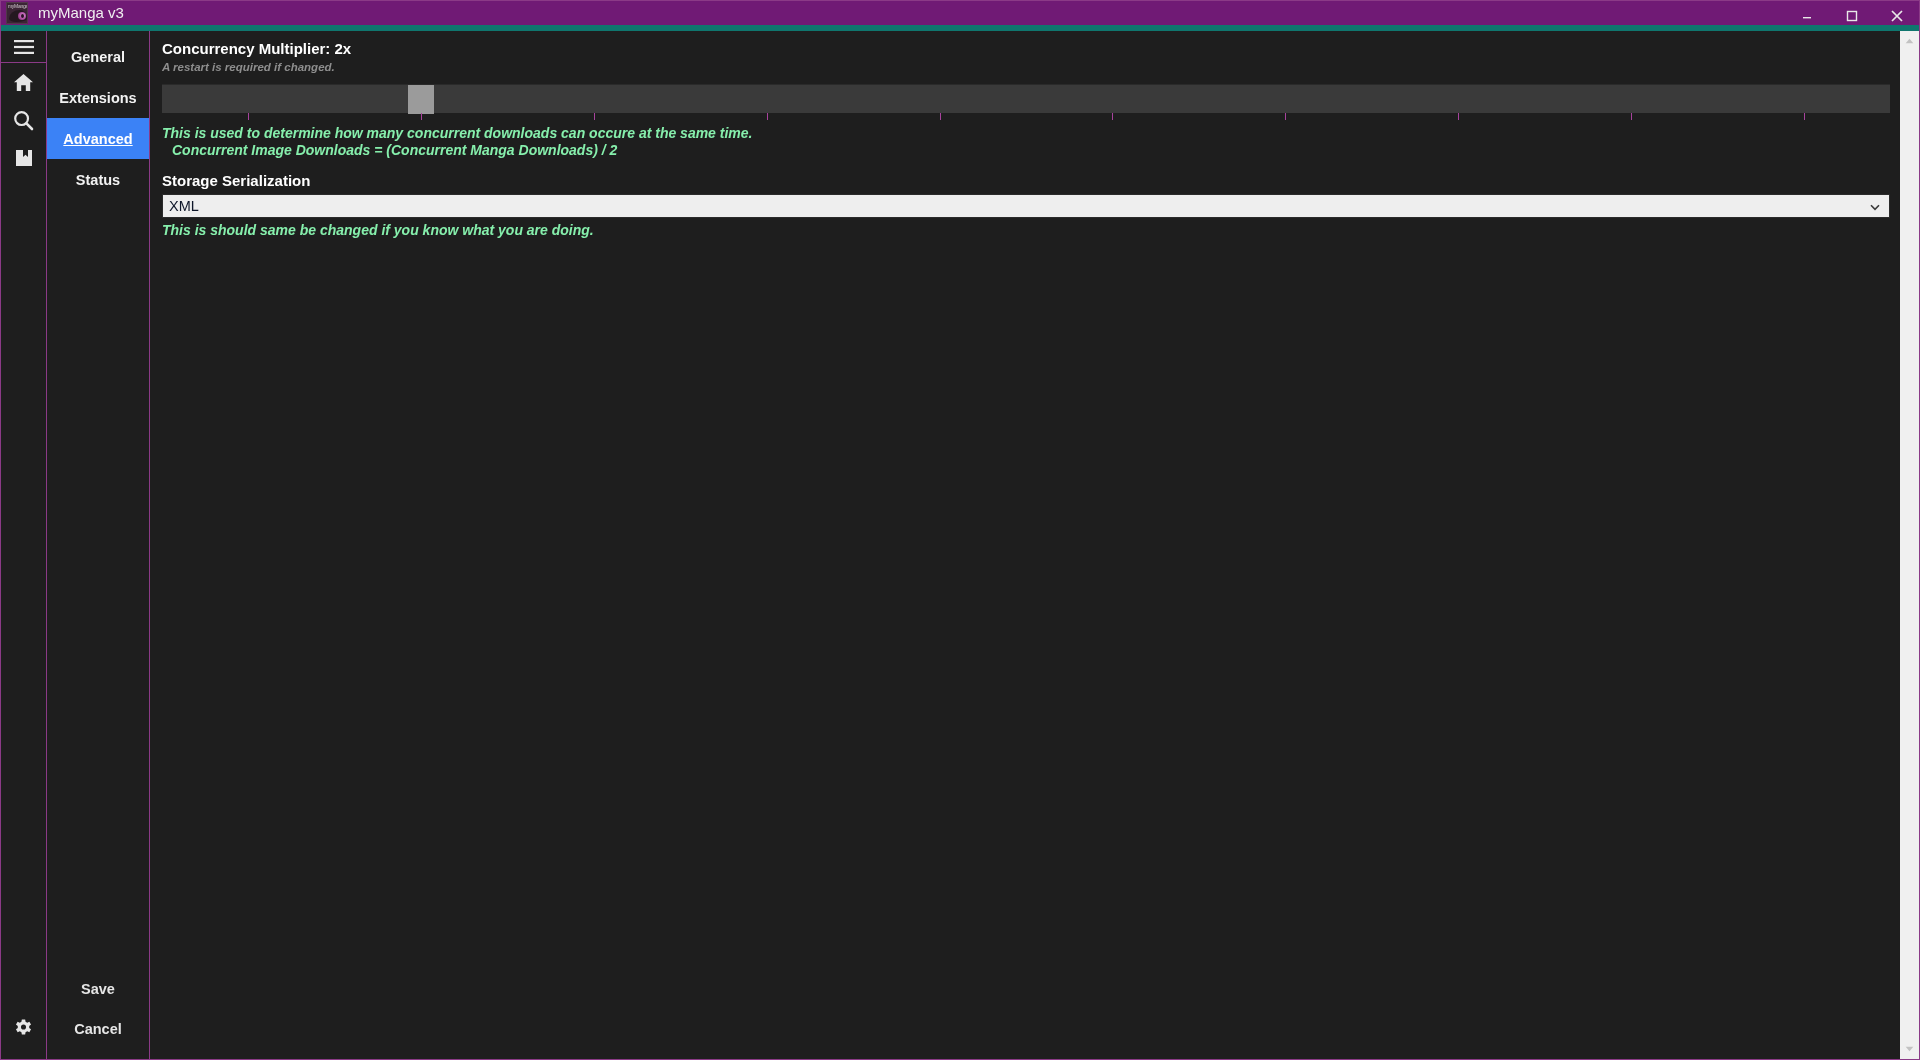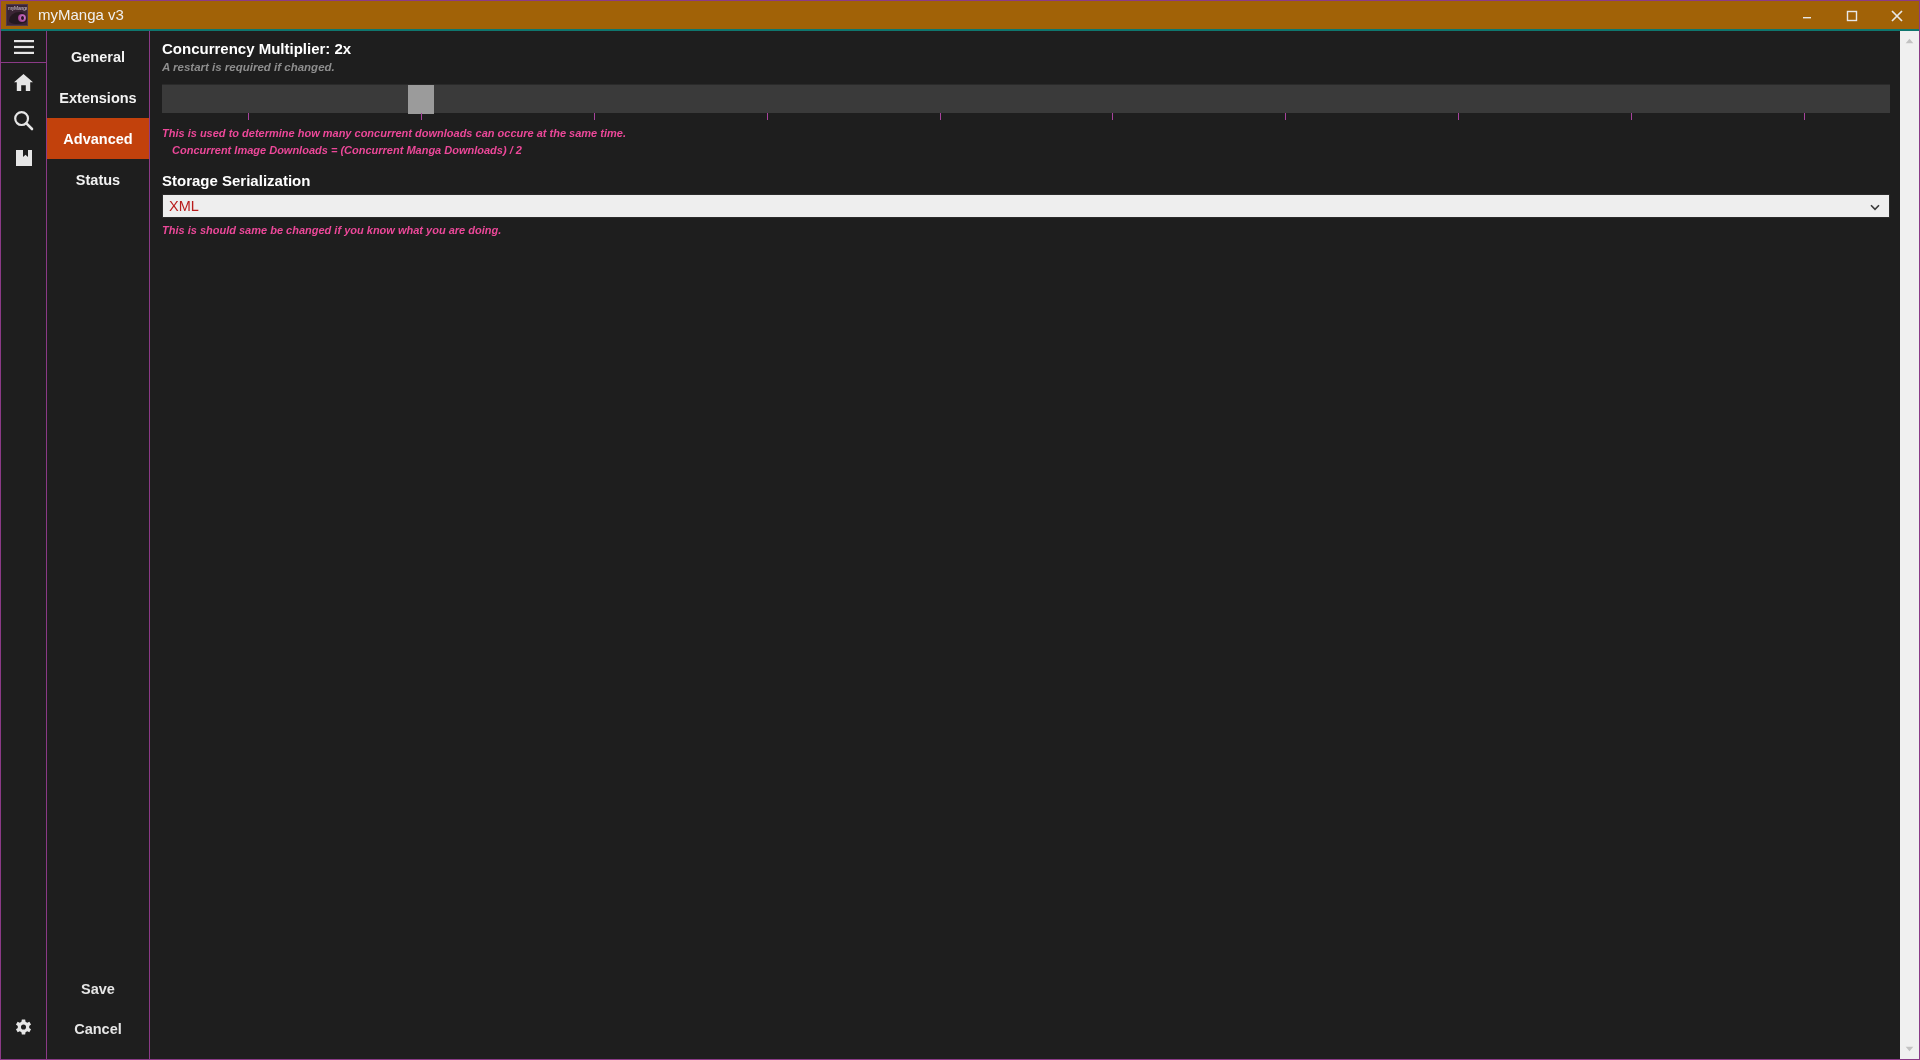--- a/index.html
+++ b/index.html
@@ -16,24 +16,24 @@
     background: #1e1e1e;
     border: 1px solid #8b3a87;
     display: flex;
     flex-direction: column;
   }
 
   
   .titlebar {
     height: 30px;
     flex: 0 0 30px;
-    background: #a16207;
-    display: flex;
-    align-items: center;
-    border-bottom: 2px solid #0f766e;
+    background: #701a75;
+    display: flex;
+    align-items: center;
+    border-bottom: 6px solid #0f766e;
     position: relative;
   }
   .app-icon {
     width: 22px; height: 22px;
     margin-left: 5px; margin-right: 10px;
     background: #3b2535;
     border: 1px solid #51384a;
     position: relative;
     overflow: hidden;
     flex: 0 0 22px;
@@ -136,22 +136,23 @@
   .nav-item {
     height: 41px;
     display: flex;
     align-items: center;
     justify-content: center;
     font-size: 14.5px;
     font-weight: bold;
     color: #f2f2f2;
   }
   .nav-item.active {
-    background: #c2410c;
+    background: #3b82f6;
     color: #ffffff;
+    text-decoration: underline;
   }
   .nav-spacer { flex: 1 1 auto; }
   .nav-action {
     height: 40px;
     display: flex;
     align-items: center;
     justify-content: center;
     font-size: 14.5px;
     font-weight: 700;
     color: #e6e6e6;
@@ -212,44 +213,44 @@
   }
   .tick {
     position: absolute;
     top: 0;
     width: 1px;
     height: 7px;
     background: #a8439d;
   }
 
   .desc-line {
-    font-size: 11px;
+    font-size: 14px;
     font-style: italic;
     font-weight: bold;
-    color: #ec4899;
+    color: #86efac;
     line-height: 16.5px;
   }
   .desc-line.indent { padding-left: 10px; }
   .desc-block { margin-top: 3px; }
 
   .section-2 { margin-top: 13px; }
 
   .select-box {
     margin-top: 4px;
     height: 24px;
     background: #eeeeee;
     border: 1px solid #2b2b2b;
     display: flex;
     align-items: center;
     padding: 0 6px;
     position: relative;
   }
   .select-value {
     font-size: 14.5px;
-    color: #b91c1c;
+    color: #0f172a;
     font-weight: 400;
   }
   .select-arrow {
     position: absolute;
     right: 9px;
     top: 50%;
     transform: translateY(-50%);
     color: #333;
     display: block;
   }

